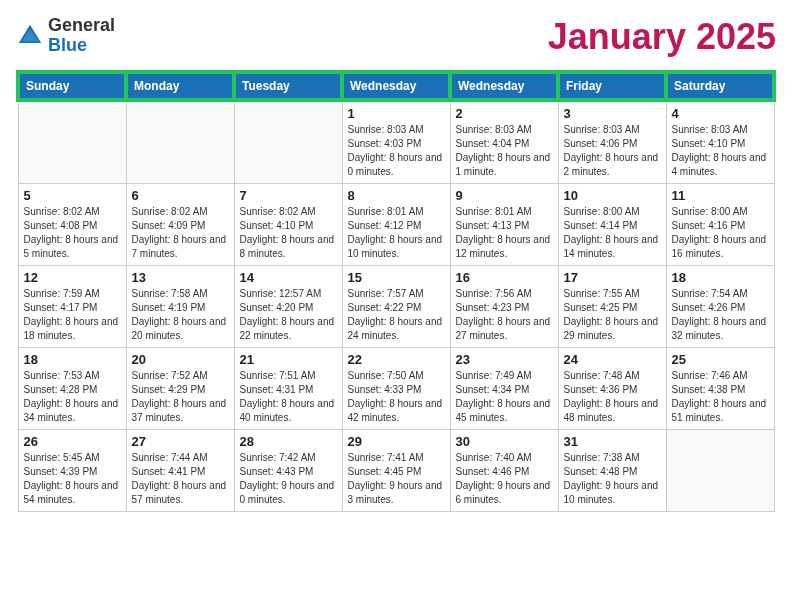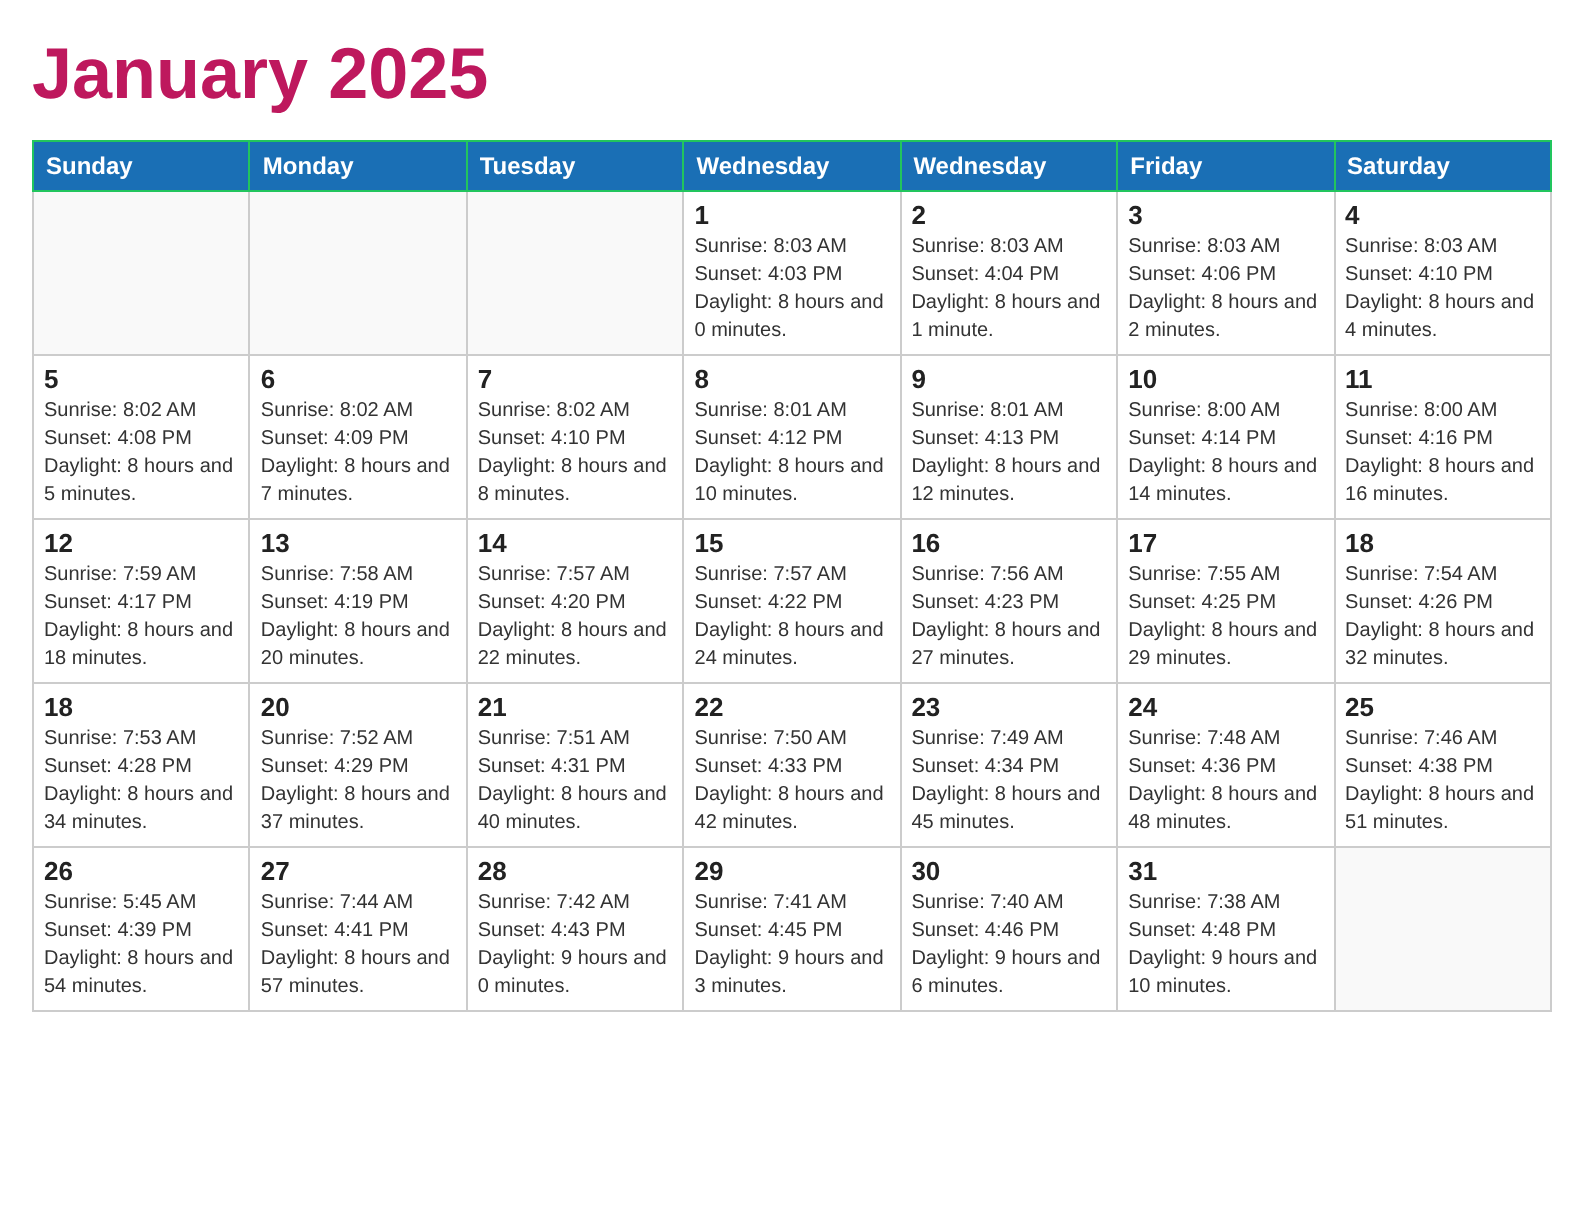--- a/index.html
+++ b/index.html
@@ -47,21 +47,21 @@
       border-collapse: collapse;
       font-size: 10.5px;
     }
     .calendar th {
       background: #1a6fb5;
       color: #fff;
       text-align: left;
       padding: 5px 6px;
       font-size: 12px;
       font-weight: bold;
-      border: 1px solid #22c55e;
+      border: 4px solid #22c55e;
     }
     .calendar td {
       border: 1px solid #ccc;
       vertical-align: top;
       padding: 4px 5px;
       width: 108px;
       min-height: 80px;
       background: #fff;
     }
     .calendar td.empty {
@@ -79,20 +79,30 @@
       line-height: 1.4;
     }
     tr.week-row td {
       height: 82px;
     }
   </style>
 </head>
 <body>
 
 <div class="header">
+  <div class="logo">
+    <svg class="logo-icon" viewBox="0 0 40 40">
+      <polygon points="20,4 36,30 4,30" fill="#1a6fb5"></polygon>
+      <polygon points="20,10 32,28 8,28" fill="#4a9fd5" opacity="0.5"></polygon>
+    </svg>
+    <div class="logo-text">
+      <span style="font-size:18px;font-weight:bold;color:#333;">General</span>
+      <span style="font-size:18px;font-weight:bold;color:#1a6fb5;">Blue</span>
+    </div>
+  </div>
   <div class="title-block">
     <div class="month-title">January 2025</div>
   </div>
 </div>
 
 <table class="calendar">
   <thead>
     <tr>
     <th>Sunday</th>
         <th>Monday</th>
@@ -198,21 +208,21 @@
         </td>
         <td>
           <div class="day-num">13</div>
           <div class="day-info">Sunrise: 7:58 AM
 Sunset: 4:19 PM
 Daylight: 8 hours
 and 20 minutes.</div>
         </td>
         <td>
           <div class="day-num">14</div>
-          <div class="day-info">Sunrise: 7:57 AM
+          <div class="day-info">Sunrise: 12:57 AM
 Sunset: 4:20 PM
 Daylight: 8 hours
 and 22 minutes.</div>
         </td>
         <td>
           <div class="day-num">15</div>
           <div class="day-info">Sunrise: 7:57 AM
 Sunset: 4:22 PM
 Daylight: 8 hours
 and 24 minutes.</div>

